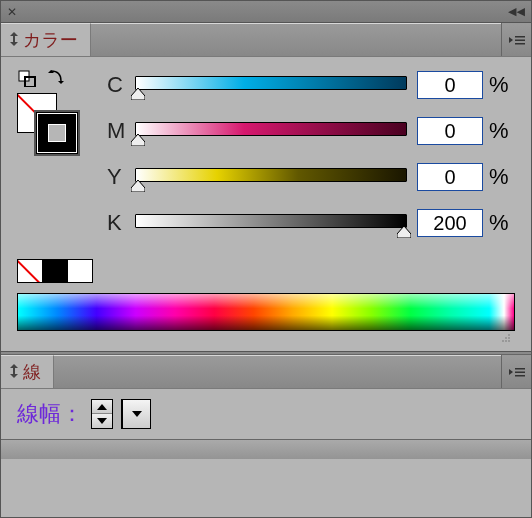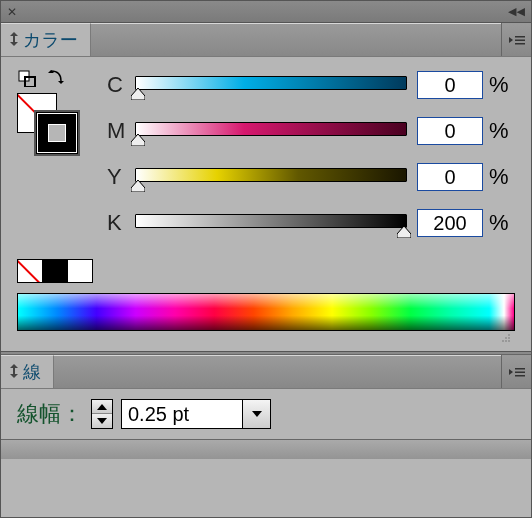--- a/index.html
+++ b/index.html
@@ -44,21 +44,21 @@
   position: relative;
 }
 .tab {
   display: flex;
   align-items: center;
   height: 100%;
   padding: 0 12px 0 8px;
   background: #b6b6b6;
   border-right: 1px solid #7a7a7a;
   font-size: 18px;
-  color: #0c4a6e;
+  color: #7f1d1d;
   position: relative;
   border-top: 1px solid #d8d8d8;
 }
 .tab.inactive-fill {
   flex: 1;
   background: linear-gradient(#9a9a9a, #888);
   border-right: none;
 }
 .tab .cycle-icon {
   font-size: 12px;
@@ -245,21 +245,21 @@
 }
 
 .stroke-body {
   padding: 10px 16px;
   display: flex;
   align-items: center;
   gap: 8px;
 }
 .stroke-label {
   font-size: 22px;
-  color: #14532d;
+  color: #6d28d9;
 }
 .stepper {
   display: flex;
   flex-direction: column;
   border: 1px solid #000;
   background: #fff;
   width: 22px;
 }
 .stepper > div {
   height: 14px;
@@ -457,21 +457,20 @@
             <path d="M0 6 L5 0 L10 6 Z" fill="#000"></path>
           </svg>
         </div>
       <div>
           <svg width="10" height="6" viewBox="0 0 10 6">
             <path d="M0 0 L5 6 L10 0 Z" fill="#000"></path>
           </svg>
         </div>
     </div>
     <div class="weight-field">
-      <div class="weight-input">0.25 pt</div>
       <div class="weight-dd">
         <svg width="10" height="6" viewBox="0 0 10 6">
             <path d="M0 0 L5 6 L10 0 Z" fill="#000"></path>
           </svg>
       </div>
     </div>
   </div>
 
   <div class="footer-bar"></div>
 </div>

